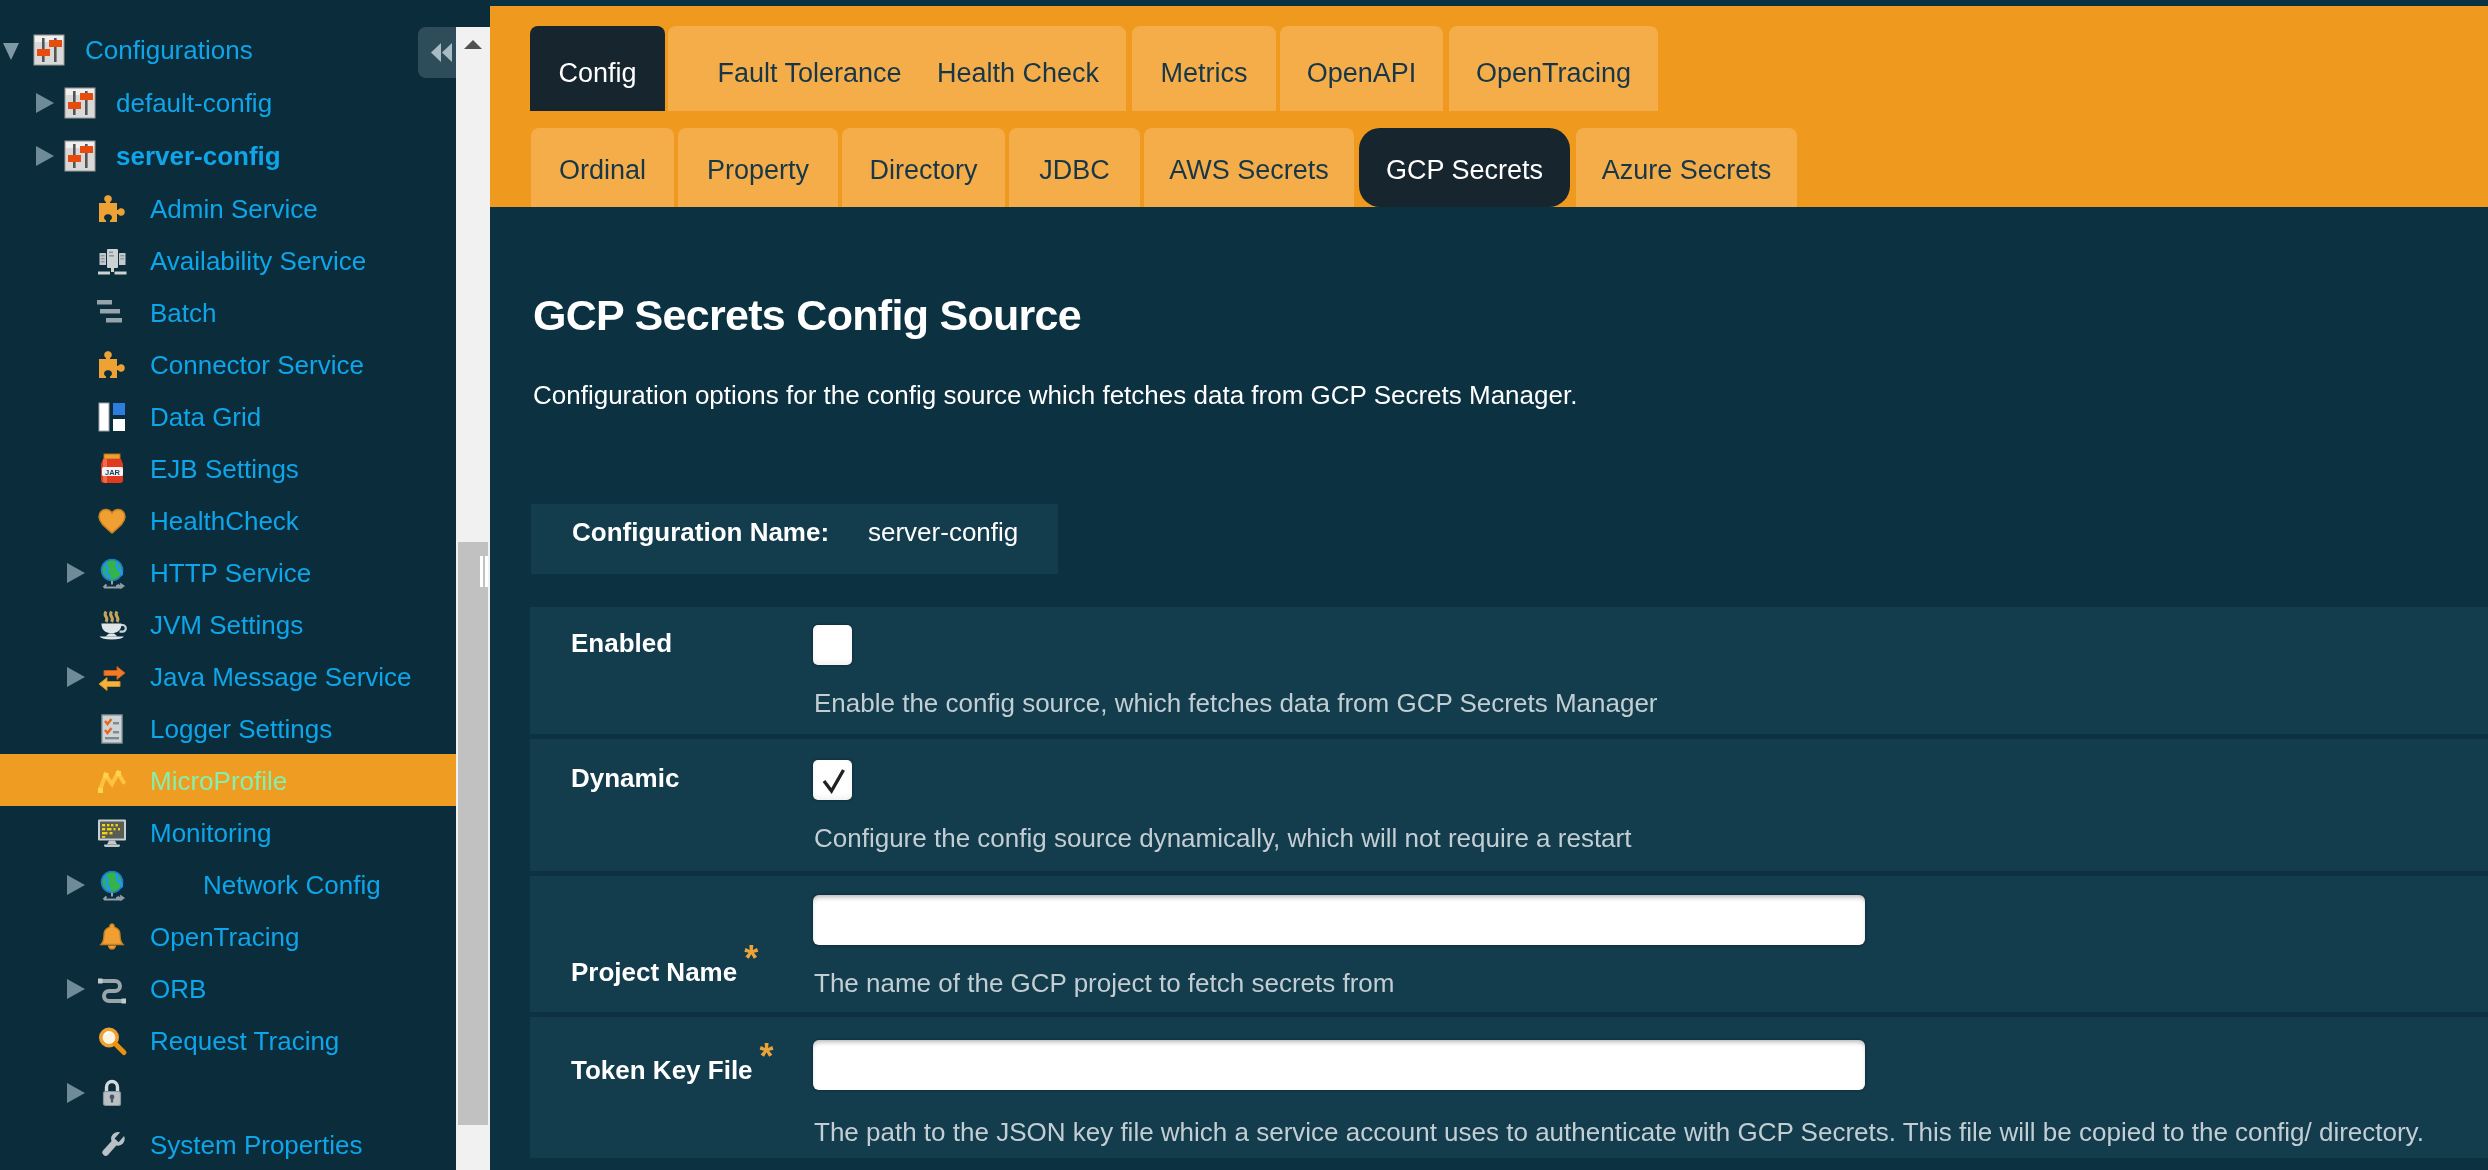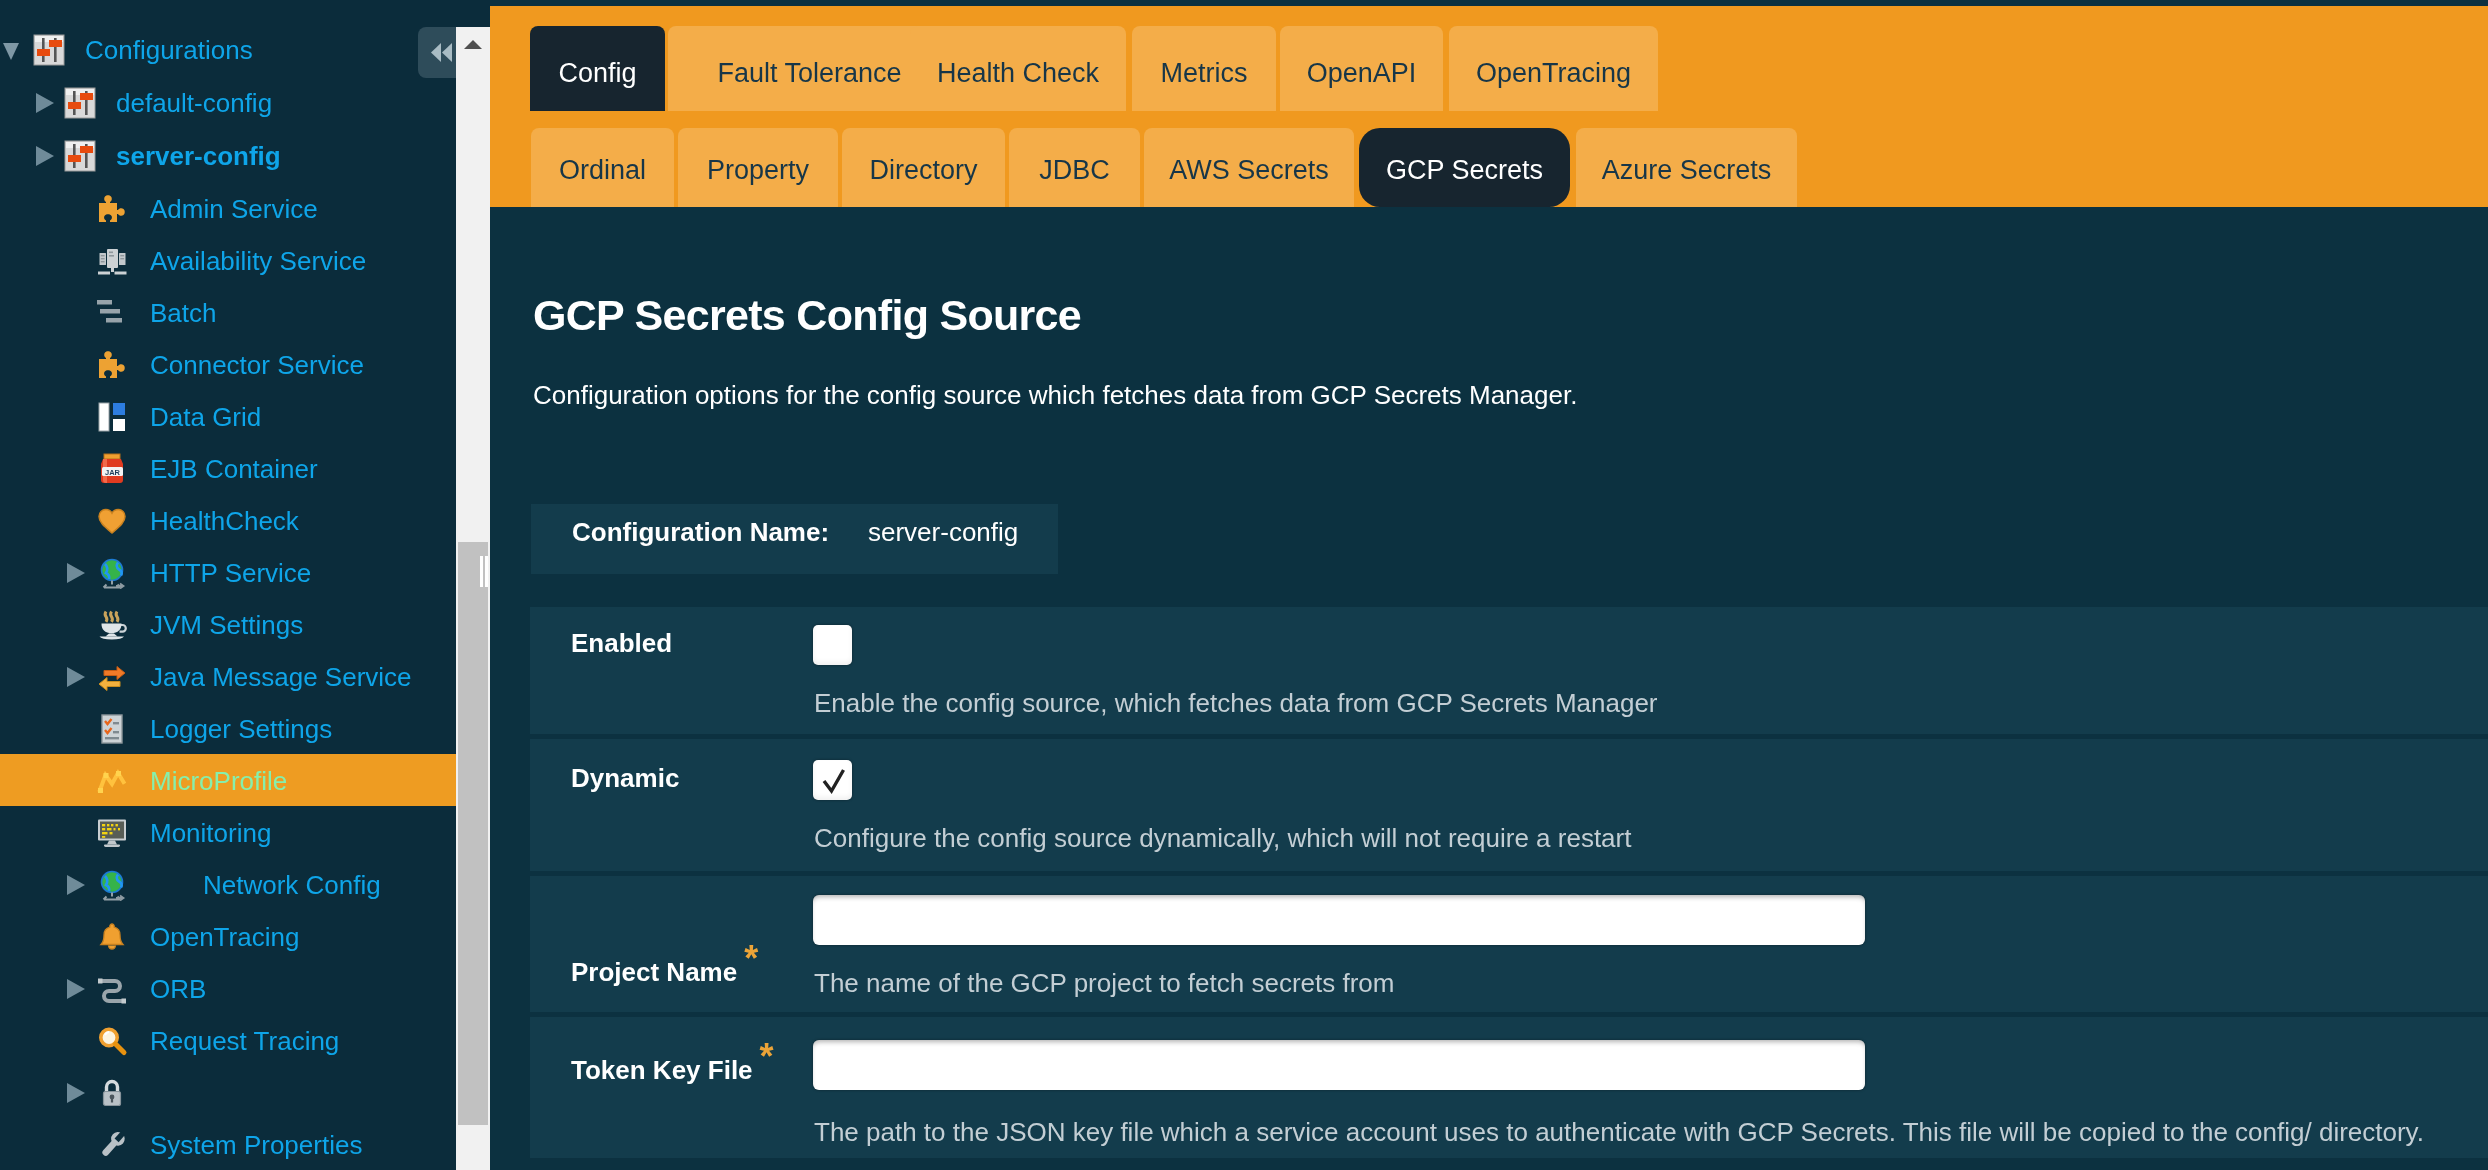--- a/index.html
+++ b/index.html
@@ -130,21 +130,21 @@
 <rect x="17" y="18" width="12" height="12" fill="#ffffff"></rect>
 </svg></div>
     <div class="sideitem" style="left:150px;top:391px;">Data Grid</div>
     <div class="icon" style="left:96px;top:453px;"><svg viewBox="0 0 32 32" width="32" height="32">
 <rect x="8" y="1" width="16" height="5" fill="#f0a030" stroke="#b5701a" stroke-width="1"></rect>
 <path d="M7 6 h18 l2 5 v16 a3 3 0 0 1 -3 3 h-16 a3 3 0 0 1 -3-3 v-16 z" fill="#e03b20"></path>
 <path d="M7 6 h4 v24 h-1 a3 3 0 0 1 -3-3 z" fill="#f26a4a"></path>
 <rect x="6" y="14" width="21" height="9" rx="1.5" fill="#f3f3f3"></rect>
 <text x="16.5" y="21.5" font-family="Liberation Sans,sans-serif" font-size="7.5" font-weight="bold" fill="#1c3d5a" text-anchor="middle">JAR</text>
 </svg></div>
-    <div class="sideitem" style="left:150px;top:443px;">EJB Container</div>
+    <div class="sideitem" style="left:150px;top:443px;">EJB Settings</div>
     <div class="icon" style="left:96px;top:505px;"><svg viewBox="0 0 32 32" width="32" height="32">
 <path d="M16 28 C9 22 3 17.5 3 11.5 C3 7.5 6 4.5 9.8 4.5 C12.4 4.5 14.8 6 16 8.2 C17.2 6 19.6 4.5 22.2 4.5 C26 4.5 29 7.5 29 11.5 C29 17.5 23 22 16 28 z" fill="#f0a033" stroke="#c9811f" stroke-width="1.5"></path>
 </svg></div>
     <div class="sideitem" style="left:150px;top:495px;">HealthCheck</div>
     <div class="exp-r" style="left:67px;top:563px;"></div>
     <div class="icon" style="left:96px;top:557px;"><svg viewBox="0 0 32 32" width="32" height="32">
 <circle cx="16" cy="13" r="10.5" fill="#35b34a" stroke="#1c7bd4" stroke-width="1.6"></circle>
 <path d="M9 7 q4 4 1 9 q4 2 3 6" fill="none" stroke="#2196f3" stroke-width="2.6"></path>
 <path d="M22 5.5 q-3 4 1 7 q4 2 2 6" fill="none" stroke="#2196f3" stroke-width="2.6"></path>
 <path d="M16 23.5 v4 M8 30.5 h16 M10.5 27.5 l-3 3 M21.5 27.5 l3 3" stroke="#93a0a7" stroke-width="2" fill="none"></path>

